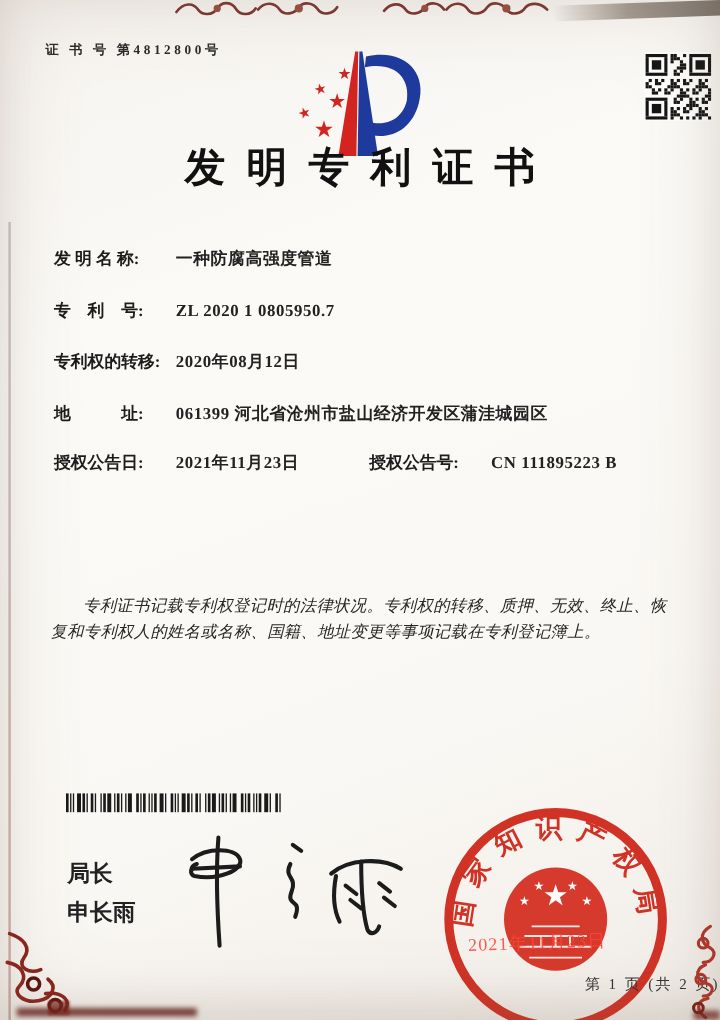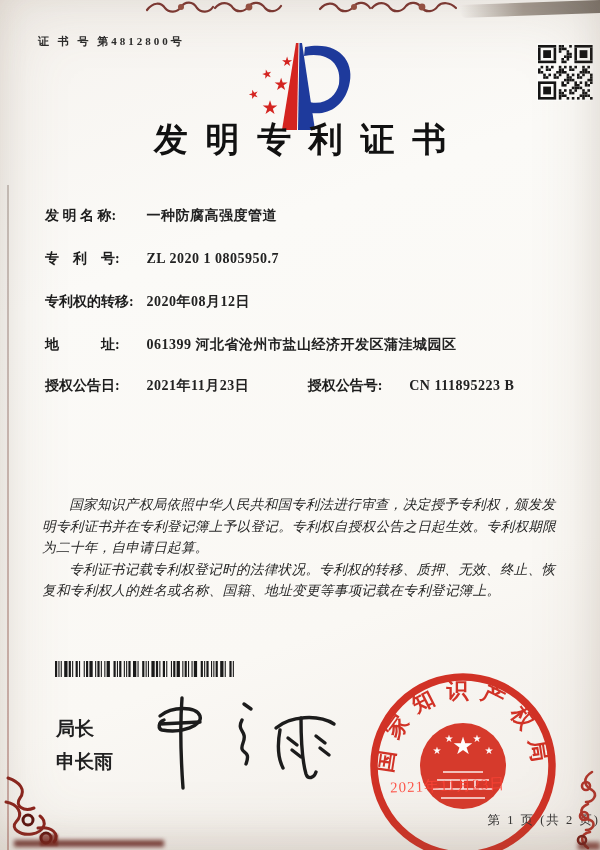--- a/index.html
+++ b/index.html
@@ -220,21 +220,20 @@
     </div>
     <div class="frow">
       <span class="flabel">授权公告日:</span>
       <span class="fvalue">2021年11月23日</span>
       <span class="flabel pair2">授权公告号:</span>
       <span class="fvalue">CN 111895223 B</span>
     </div>
   </div>
 
   <div class="abs body-text">
-    <p>国家知识产权局依照中华人民共和国专利法进行审查，决定授予专利权，颁发发明专利证书并在专利登记簿上予以登记。专利权自授权公告之日起生效。专利权期限为二十年，自申请日起算。</p>
     <p>专利证书记载专利权登记时的法律状况。专利权的转移、质押、无效、终止、恢复和专利权人的姓名或名称、国籍、地址变更等事项记载在专利登记簿上。</p>
   </div>
 
   <svg class="abs" style="left:55px;top:661px;" width="182" height="16" viewBox="0 0 182 16">
     <g class="bars" fill="#1a1a1a">
         <rect x="0" y="0" width="2.2" height="16"></rect>
         <rect x="3.4000000000000004" y="0" width="1.1" height="16"></rect>
         <rect x="5.7" y="0" width="1.1" height="16"></rect>
         <rect x="9.2" y="0" width="3.3000000000000003" height="16"></rect>
         <rect x="13.7" y="0" width="2.2" height="16"></rect>

